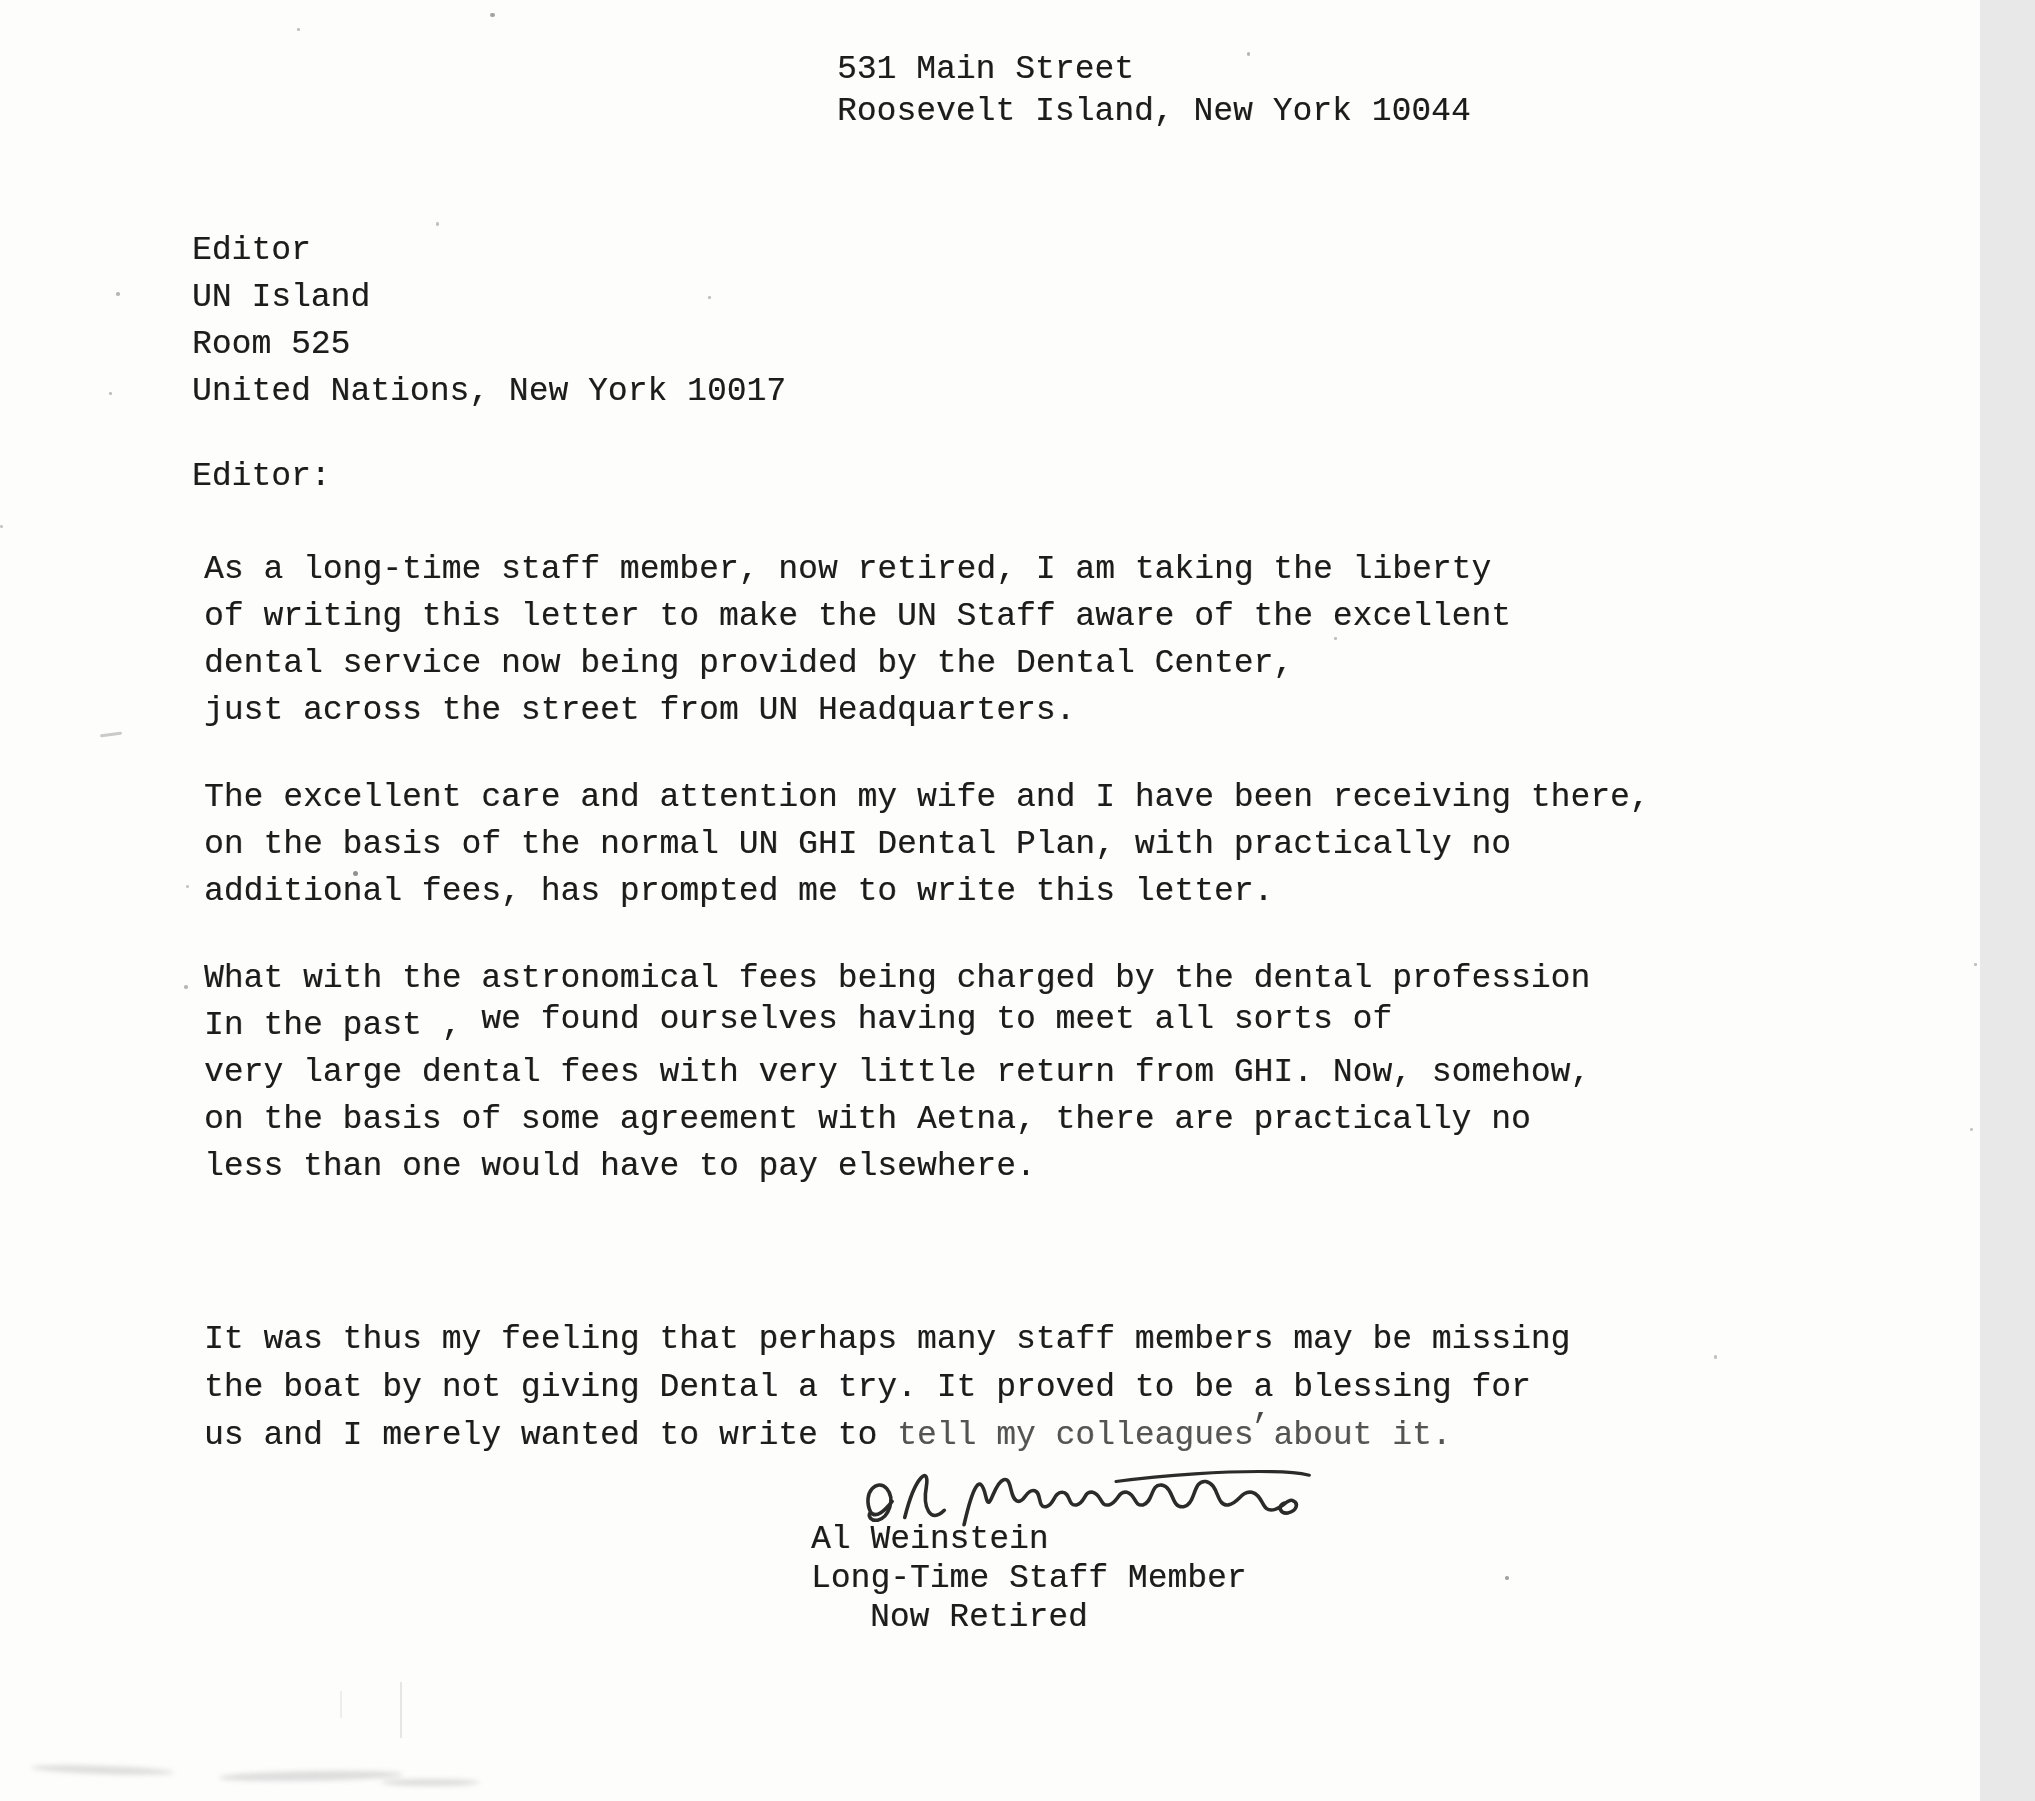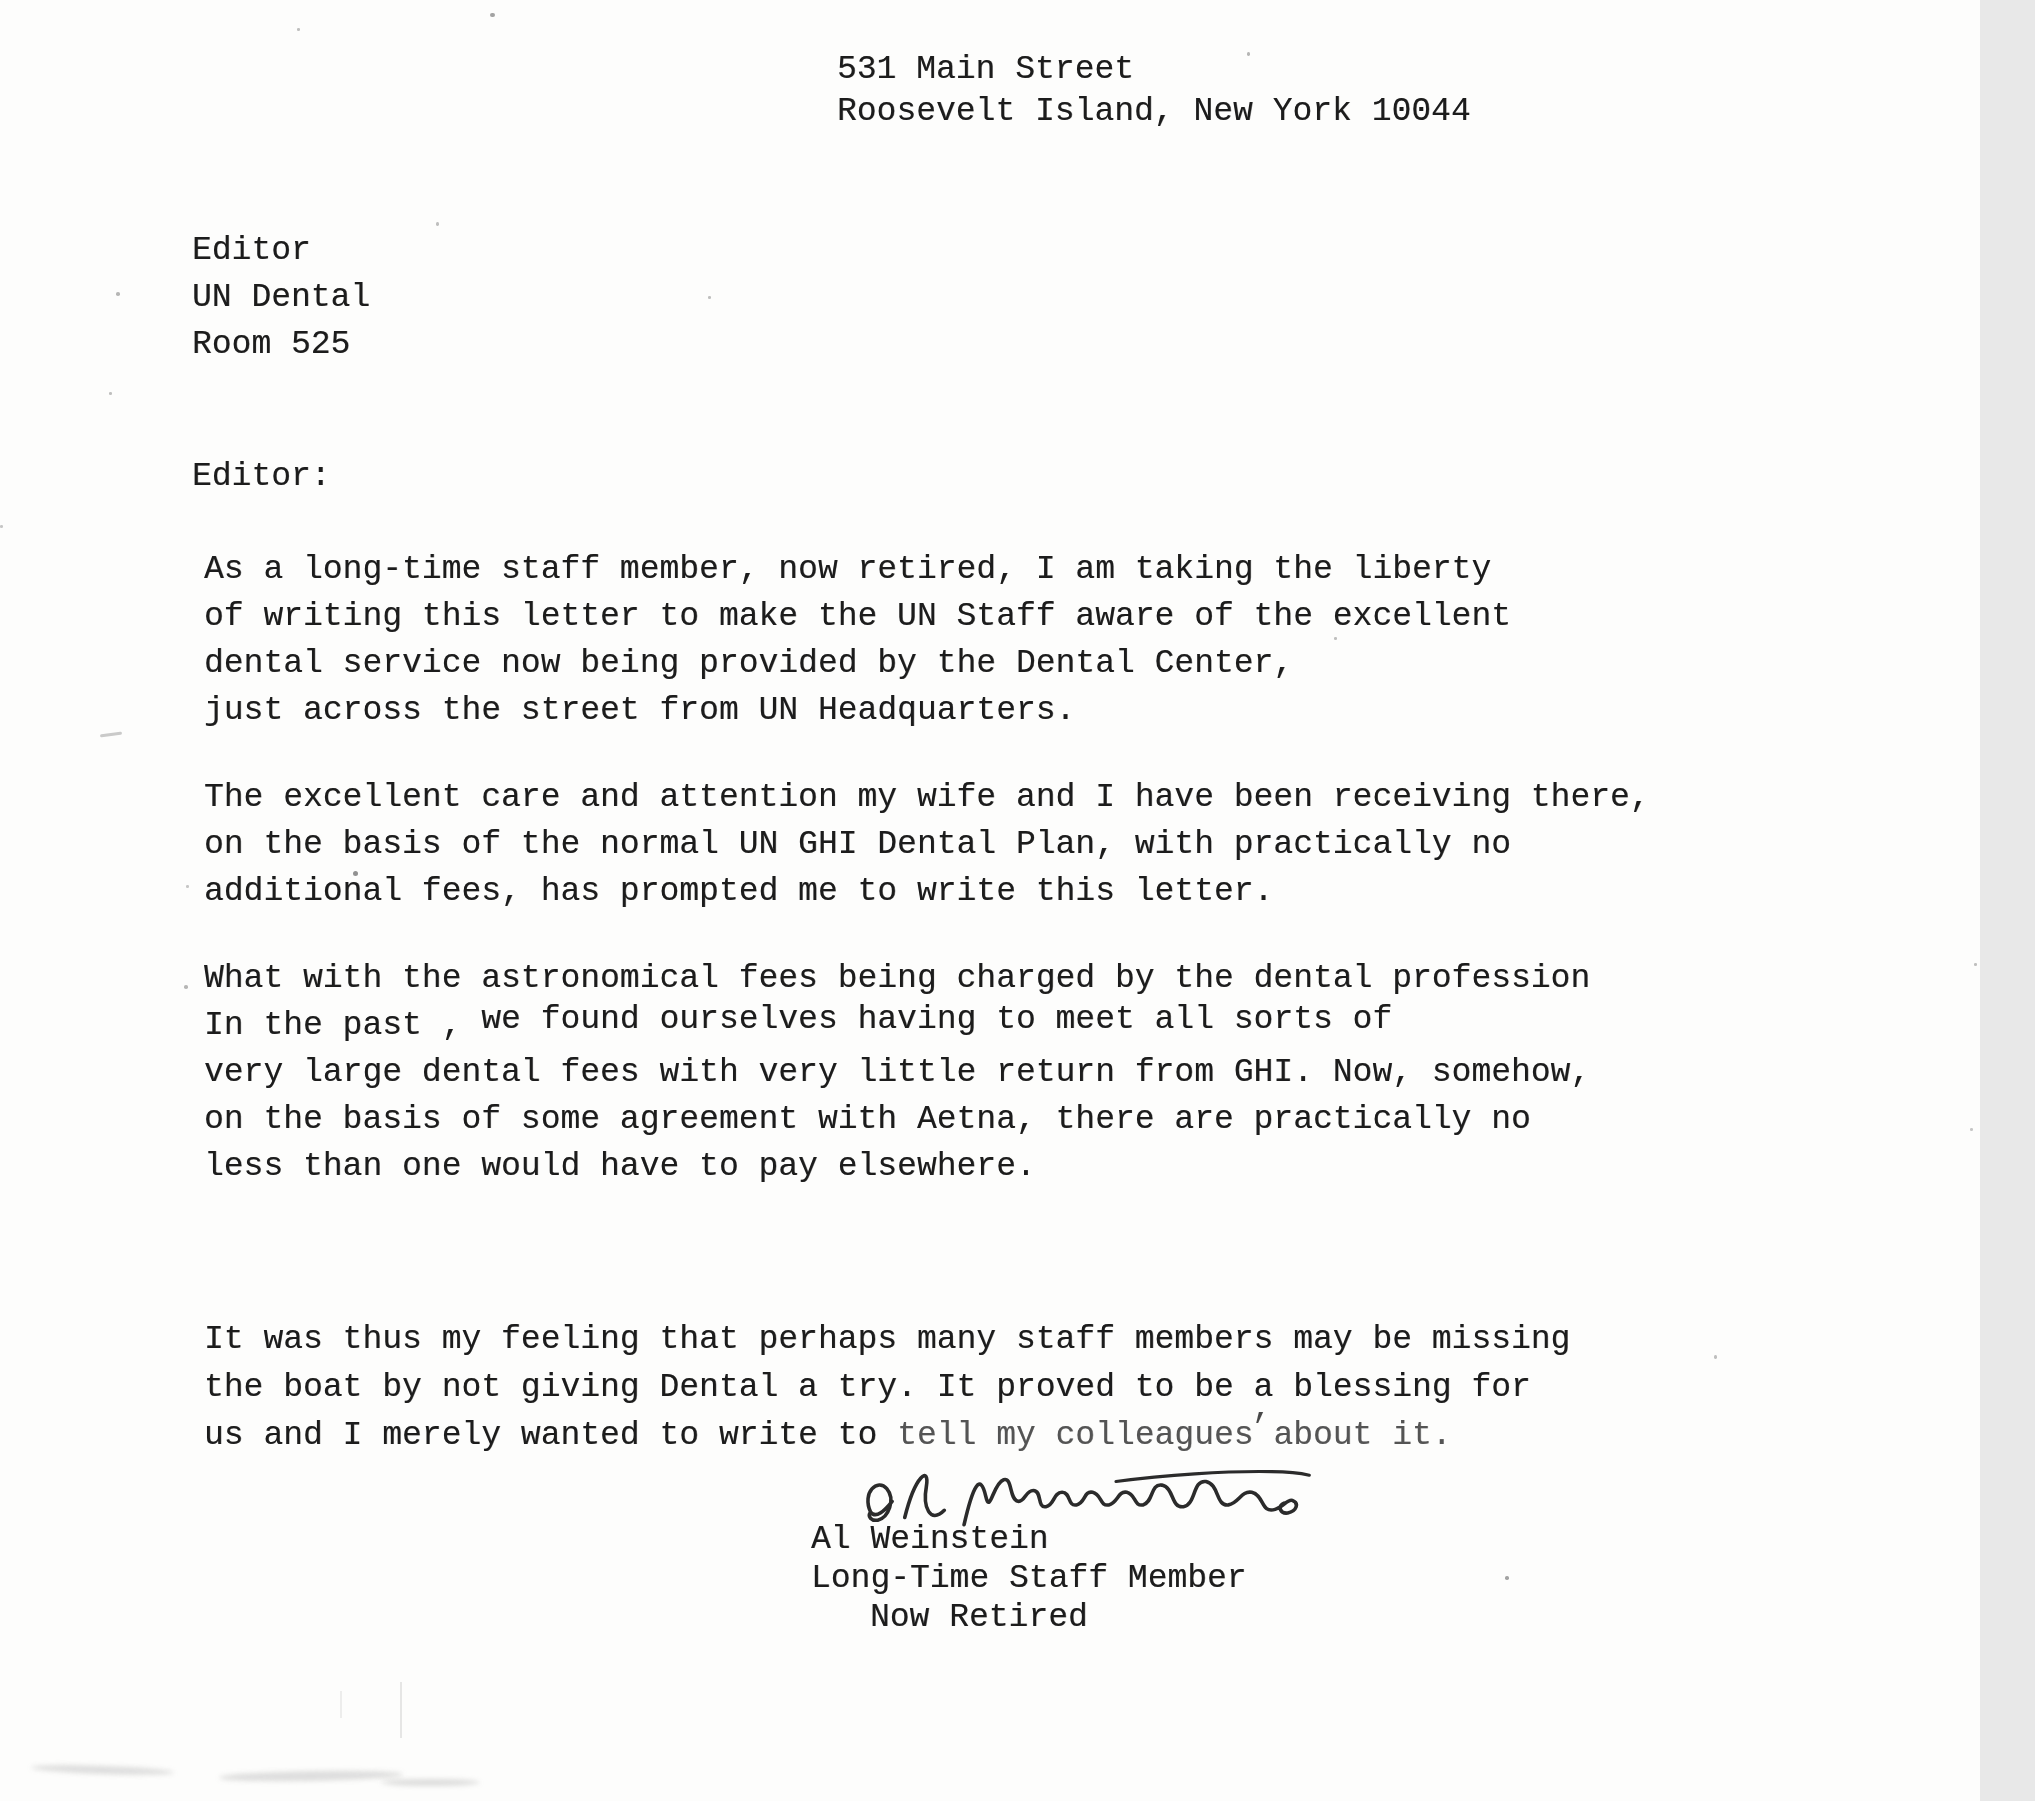--- a/index.html
+++ b/index.html
@@ -41,22 +41,23 @@
 
 <div class="page">
 
   <div class="blk sender">
     <span class="ln">531 Main Street</span>
     <span class="ln">Roosevelt Island, New York 10044</span>
   </div>
 
   <div class="blk body-text recipient">
     <span class="ln">Editor</span>
-    <span class="ln">UN Dental</span>
+    <span class="ln">UN Island</span>
     <span class="ln">Room 525</span>
+    <span class="ln">United Nations, New York 10017</span>
   </div>
 
   <div class="blk body-text salutation">
     <span class="ln">Editor:</span>
   </div>
 
   <div class="blk body-text para1">
     <span class="ln">As a long-time staff member, now retired, I am taking the liberty</span>
     <span class="ln">of writing this letter to make the UN Staff aware of the excellent</span>
     <span class="ln">dental service now being provided by the Dental Center,</span>

